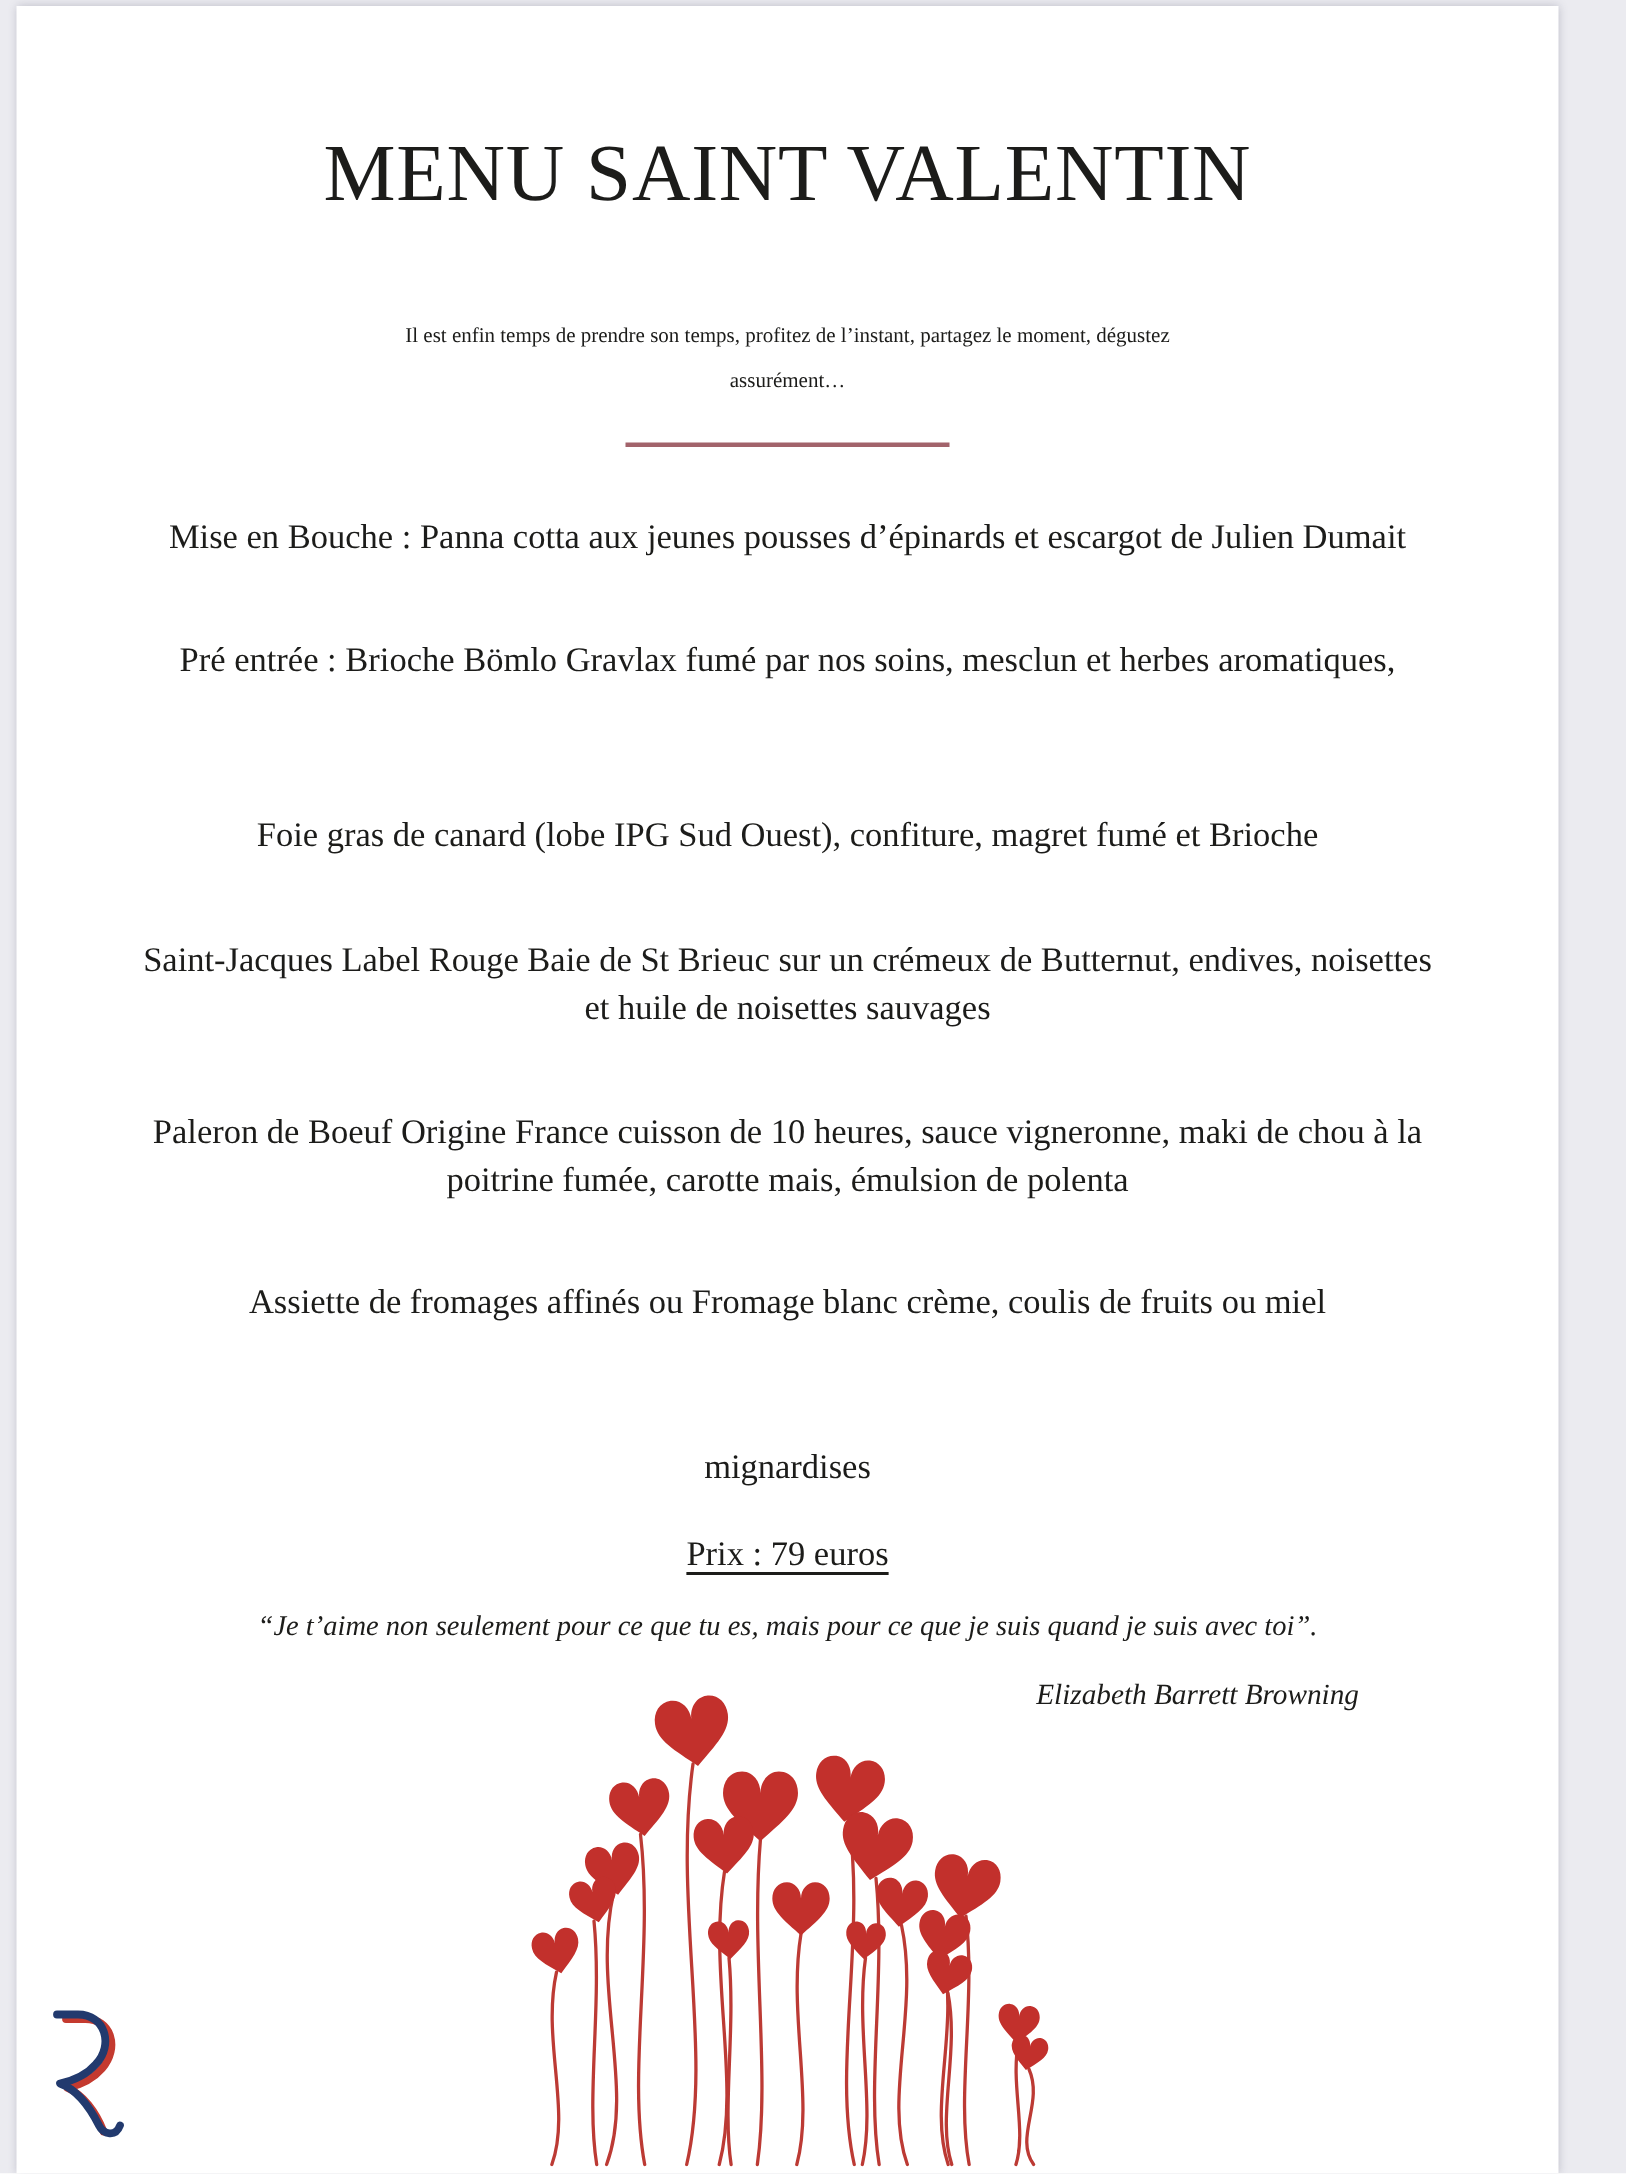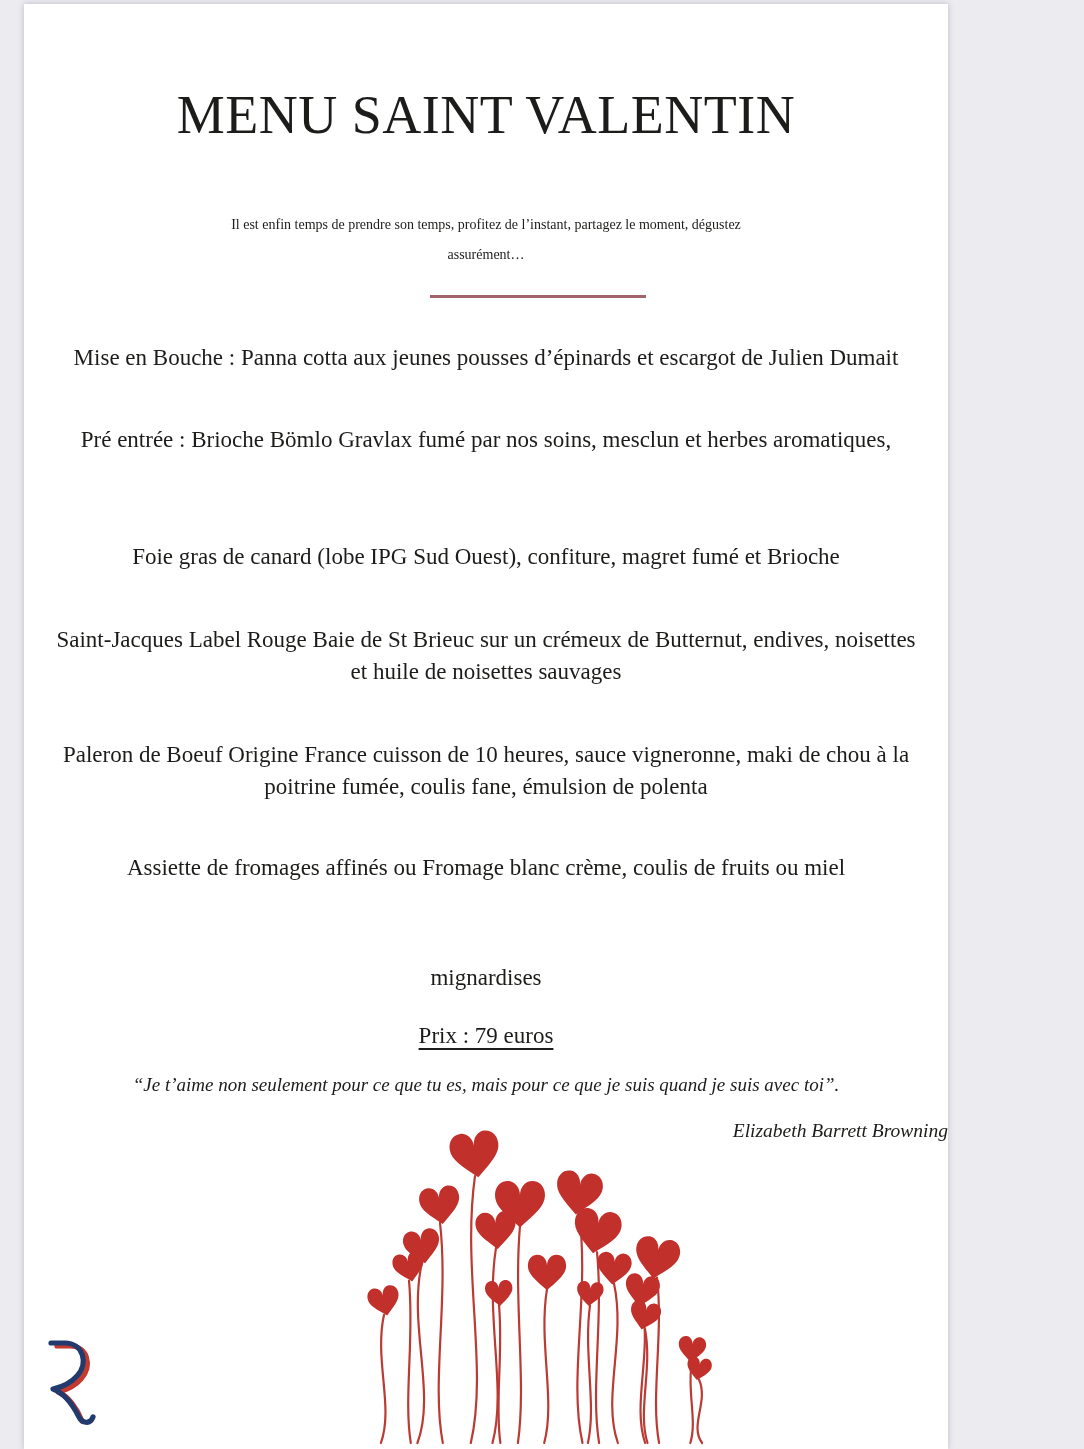--- a/index.html
+++ b/index.html
@@ -1,35 +1,34 @@
 <!DOCTYPE html>
 <html><head>
 <meta charset="utf-8">
 <style>
   html,body{margin:0;padding:0;background:#ffffff;}
   .canvas{
     position:relative;width:1084px;height:1449px;overflow:hidden;
     font-family:"Liberation Serif","DejaVu Serif",serif;
   }
   .sheet{
-    position:absolute;left:11px;top:4px;width:924px;height:1445px;
+    position:absolute;left:11px;top:4px;width:1028px;height:1445px;
     box-shadow:0 0 6px rgba(70,70,95,.28);
-    margin-left:13px;
   }
   .center{position:absolute;left:0;width:100%;text-align:center;}
   .title{top:80px;font-size:54px;letter-spacing:.5px;font-weight:400;}
   .subtitle{top:206px;font-size:14px;line-height:30px;}
   .divider{position:absolute;top:291px;left:406px;width:216px;height:2.5px;}
   .item{font-size:23px;line-height:32px;}
   .small-item{font-size:23px;}
   .price-line{top:1019px;font-size:23px;}
   .price-line span{text-decoration:underline;text-decoration-thickness:1.5px;text-underline-offset:5px;}
   .quote{top:1070px;font-style:italic;font-size:19px;}
   .attribution{position:absolute;top:1116px;left:0;width:100%;box-sizing:border-box;
-    text-align:right;font-style:italic;font-size:19.5px;}
+    padding-right:133px;text-align:right;font-style:italic;font-size:19.5px;}
   .decor-svg{position:absolute;left:0;top:0;width:1028px;height:1445px;pointer-events:none;}
   .logo-svg{position:absolute;left:20px;top:1330px;width:78px;height:102px;}
 </style>
 </head>
 <body>
 
 <div class="canvas" style="background: rgb(235, 235, 240);">
   <div class="sheet" style="background: rgb(255, 255, 255); color: rgb(28, 28, 26);">
 
     <div class="center title">MENU SAINT VALENTIN</div>
@@ -53,21 +52,21 @@
       <div>Foie gras de canard (lobe IPG Sud Ouest), confiture, magret fumé et Brioche</div>
     </div>
 
     <div class="center item" style="top:620px">
       <div>Saint-Jacques Label Rouge Baie de St Brieuc sur un crémeux de Butternut, endives, noisettes</div>
       <div>et huile de noisettes sauvages</div>
     </div>
 
     <div class="center item" style="top:735px">
       <div>Paleron de Boeuf Origine France cuisson de 10 heures, sauce vigneronne, maki de chou à la</div>
-      <div>poitrine fumée, coulis fane, émulsion de polenta</div>
+      <div>poitrine fumée, carotte mais, émulsion de polenta</div>
     </div>
 
     <div class="center item" style="top:848px">
       <div>Assiette de fromages affinés ou Fromage blanc crème, coulis de fruits ou miel</div>
     </div>
 
 
     <div class="center small-item" style="top:961px">
       <div>mignardises</div>
     </div>

